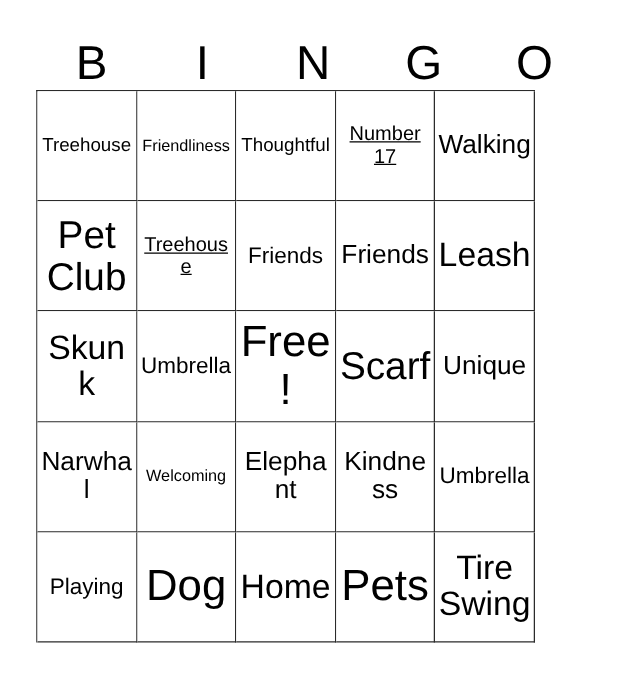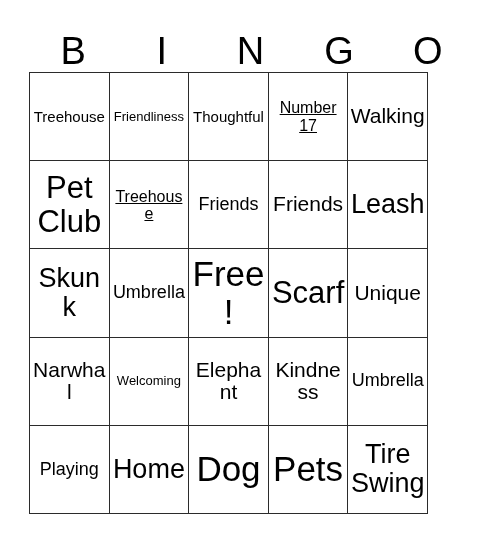--- a/index.html
+++ b/index.html
@@ -163,24 +163,24 @@
       <div class="cell">
         <span class="cell-text s-lg">Kindness</span>
       </div>
       <div class="cell">
         <span class="cell-text s-md">Umbrella</span>
       </div>
       <div class="cell">
         <span class="cell-text s-md">Playing</span>
       </div>
       <div class="cell">
-        <span class="cell-text s-2xl">Home</span>
+        <span class="cell-text s-4xl">Dog</span>
       </div>
       <div class="cell">
-        <span class="cell-text s-4xl">Dog</span>
+        <span class="cell-text s-2xl">Home</span>
       </div>
       <div class="cell">
         <span class="cell-text s-4xl">Pets</span>
       </div>
       <div class="cell">
         <span class="cell-text s-2xl">Tire Swing</span>
       </div>
     </div>
 
 </div>

